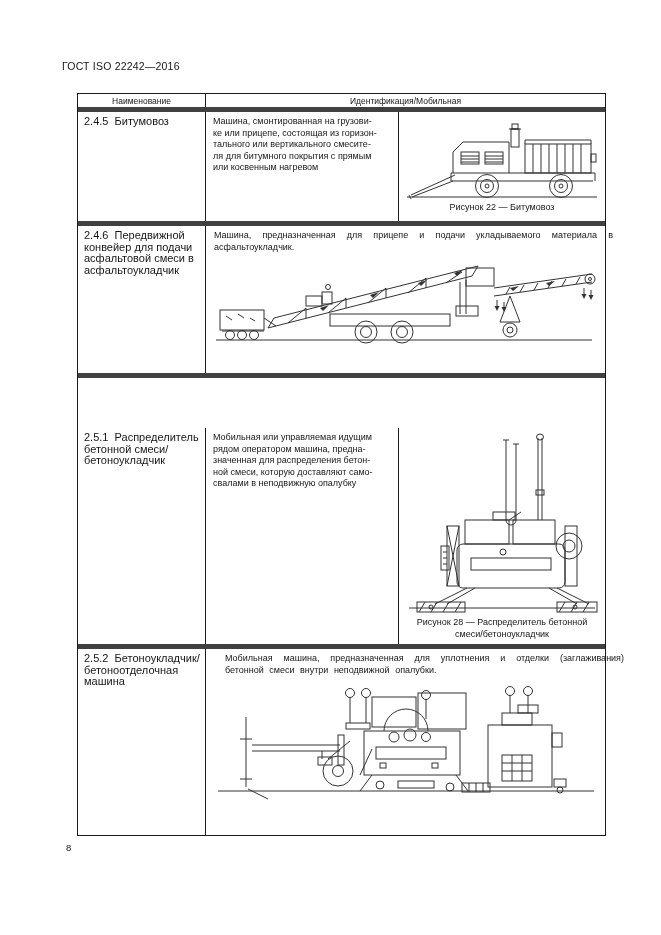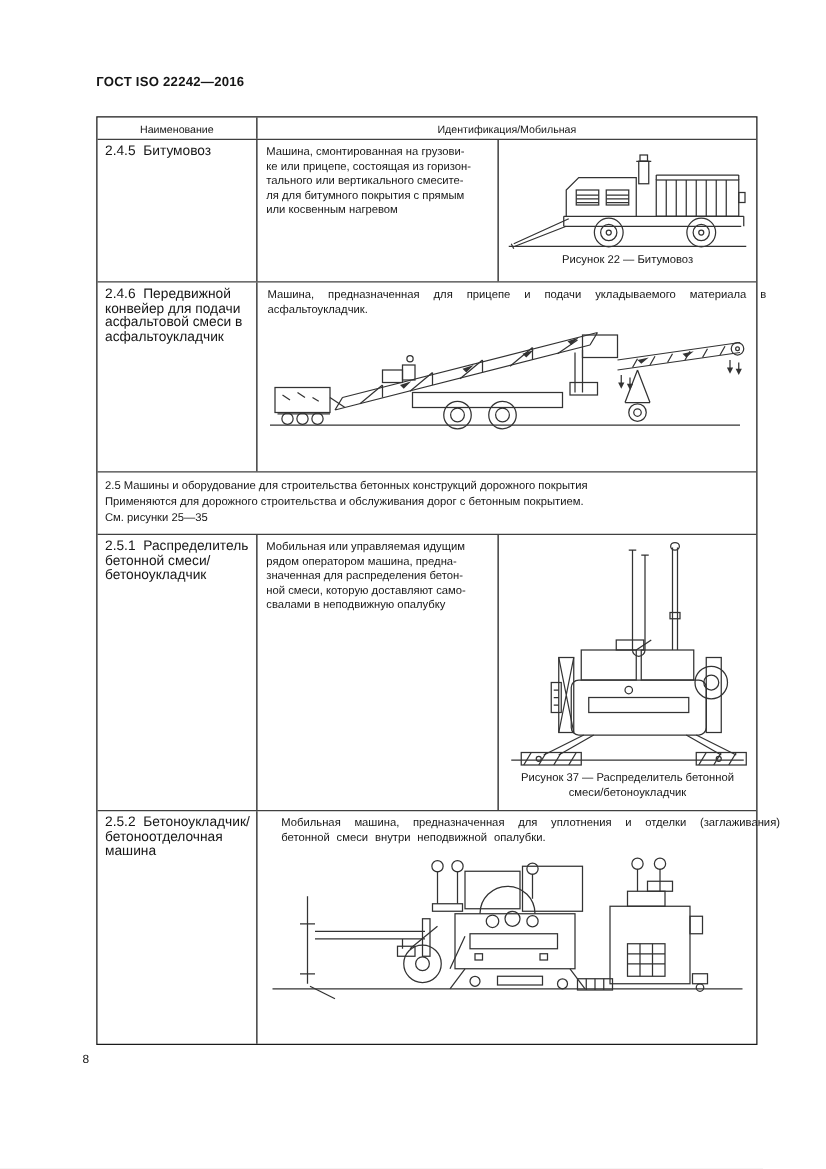--- a/index.html
+++ b/index.html
@@ -1,25 +1,25 @@
 <!DOCTYPE html>
 <html><head>
 <meta charset="utf-8">
 <style>
   html,body { margin:0; padding:0; background:#e8e8e8; }
   .page {
     position:relative; width:661px; height:935px; background:#ffffff;
     font-family:"Liberation Sans", sans-serif; color:#161616; overflow:hidden;
   }
   .doc-header {
-    position:absolute; left:77px; top:60px; font-size:10.5px; font-weight:bold;
+    position:absolute; left:62px; top:60px; font-size:10.5px; font-weight:normal;
     letter-spacing:0.2px;
   }
   .tbl { position:absolute; left:77px; top:93px; width:527px; height:741px; border:1px solid #1a1a1a; }
-  .row { position:absolute; left:0; width:527px; border-bottom:1px solid #404040; box-sizing:border-box; }
+  .row { position:absolute; left:0; width:527px; border-bottom:5px solid #404040; box-sizing:border-box; }
   .row.last { border-bottom:none; }
   .cell { position:absolute; top:0; height:100%; box-sizing:border-box; }
   .v1 { border-right:1px solid #1a1a1a; }
   .hdr-cell { display:flex; align-items:center; justify-content:center; font-size:8.5px; }
   .name-cell { left:0; width:128px; padding:4px 4px 0 6px; font-size:11px; line-height:11.5px; white-space:pre-wrap; }
   .desc-narrow { left:128px; width:193px; padding:4px 5px 0 7px; font-size:9px; line-height:11.5px; white-space:pre-line; text-align:justify; }
   .desc-wide { left:128px; width:399px; padding:4px 8px 0 8px; font-size:9px; line-height:11.5px; text-align:justify; }
   .fig-cell { left:321px; width:206px; }
   .section-cell { left:0; width:527px; padding:4px 8px 0 6px; font-size:9px; line-height:13px; }
   .caption { position:absolute; left:0; width:100%; text-align:center; font-size:9px; line-height:11.5px; white-space:pre-line; }
@@ -126,27 +126,20 @@
           <path d="M294 50 v6"></path>
             <path class="fill" d="M291.5 55 l2.5 5 2.5 -5 z"></path>
           <path d="M374 36 v7"></path>
             <path class="fill" d="M371.5 42 l2.5 5 2.5 -5 z"></path>
           <path d="M381 38 v6"></path>
             <path class="fill" d="M378.5 43 l2.5 5 2.5 -5 z"></path>
         </svg>
       </div>
     </div>
 
-    <div class="row" style="top:284px; height:50px;">
-      <div class="cell section-cell">
-        <div>2.5  Машины и оборудование для строительства бетонных конструкций дорожного покрытия</div>
-        <div>Применяются для дорожного строительства и обслуживания дорог с бетонным покрытием.</div>
-        <div>См. рисунки 25—35</div>
-      </div>
-    </div>
 
     <div class="row" style="top:334px; height:221px;">
       <div class="cell v1 name-cell">2.5.1  Распределитель
 бетонной смеси/
 бетоноукладчик</div>
       <div class="cell v1 desc-narrow">Мобильная или управляемая идущим
 рядом оператором машина, предна-
 значенная для распределения бетон-
 ной смеси, которую доставляют само-
 свалами в неподвижную опалубку</div>
@@ -173,21 +166,21 @@
           <circle cx="166" cy="118" r="13"></circle>
             <circle cx="166" cy="118" r="6"></circle>
           <path d="M64 160 L32 176 M72 160 L44 176 M146 160 L174 176 M154 160 L186 176"></path>
           <rect x="14" y="174" width="48" height="10"></rect>
           <path d="M22 174 l-6 10 M34 174 l-6 10 M46 174 l-6 10 M58 174 l-6 10"></path>
           <rect x="154" y="174" width="40" height="10"></rect>
           <path d="M162 174 l-6 10 M174 174 l-6 10 M186 174 l-6 10"></path>
           <circle cx="28" cy="179" r="2"></circle>
             <circle cx="172" cy="179" r="2"></circle>
         </svg>
-        <div class="caption" style="top:189px;">Рисунок 37 — Распределитель бетонной
+        <div class="caption" style="top:189px;">Рисунок 28 — Распределитель бетонной
 смеси/бетоноукладчик</div>
       </div>
     </div>
 
     <div class="row last" style="top:555px; height:186px;">
       <div class="cell v1 name-cell">2.5.2  Бетоноукладчик/
 бетоноотделочная
 машина</div>
       <div class="cell" style="left:128px; width:399px;">
         <div class="desc-wide" style="position:absolute; left:0; top:0; word-spacing:3px;margin-left:11px;">Мобильная машина, предназначенная для уплотнения и отделки (заглаживания) бетонной смеси внутри неподвижной опалубки.</div>

